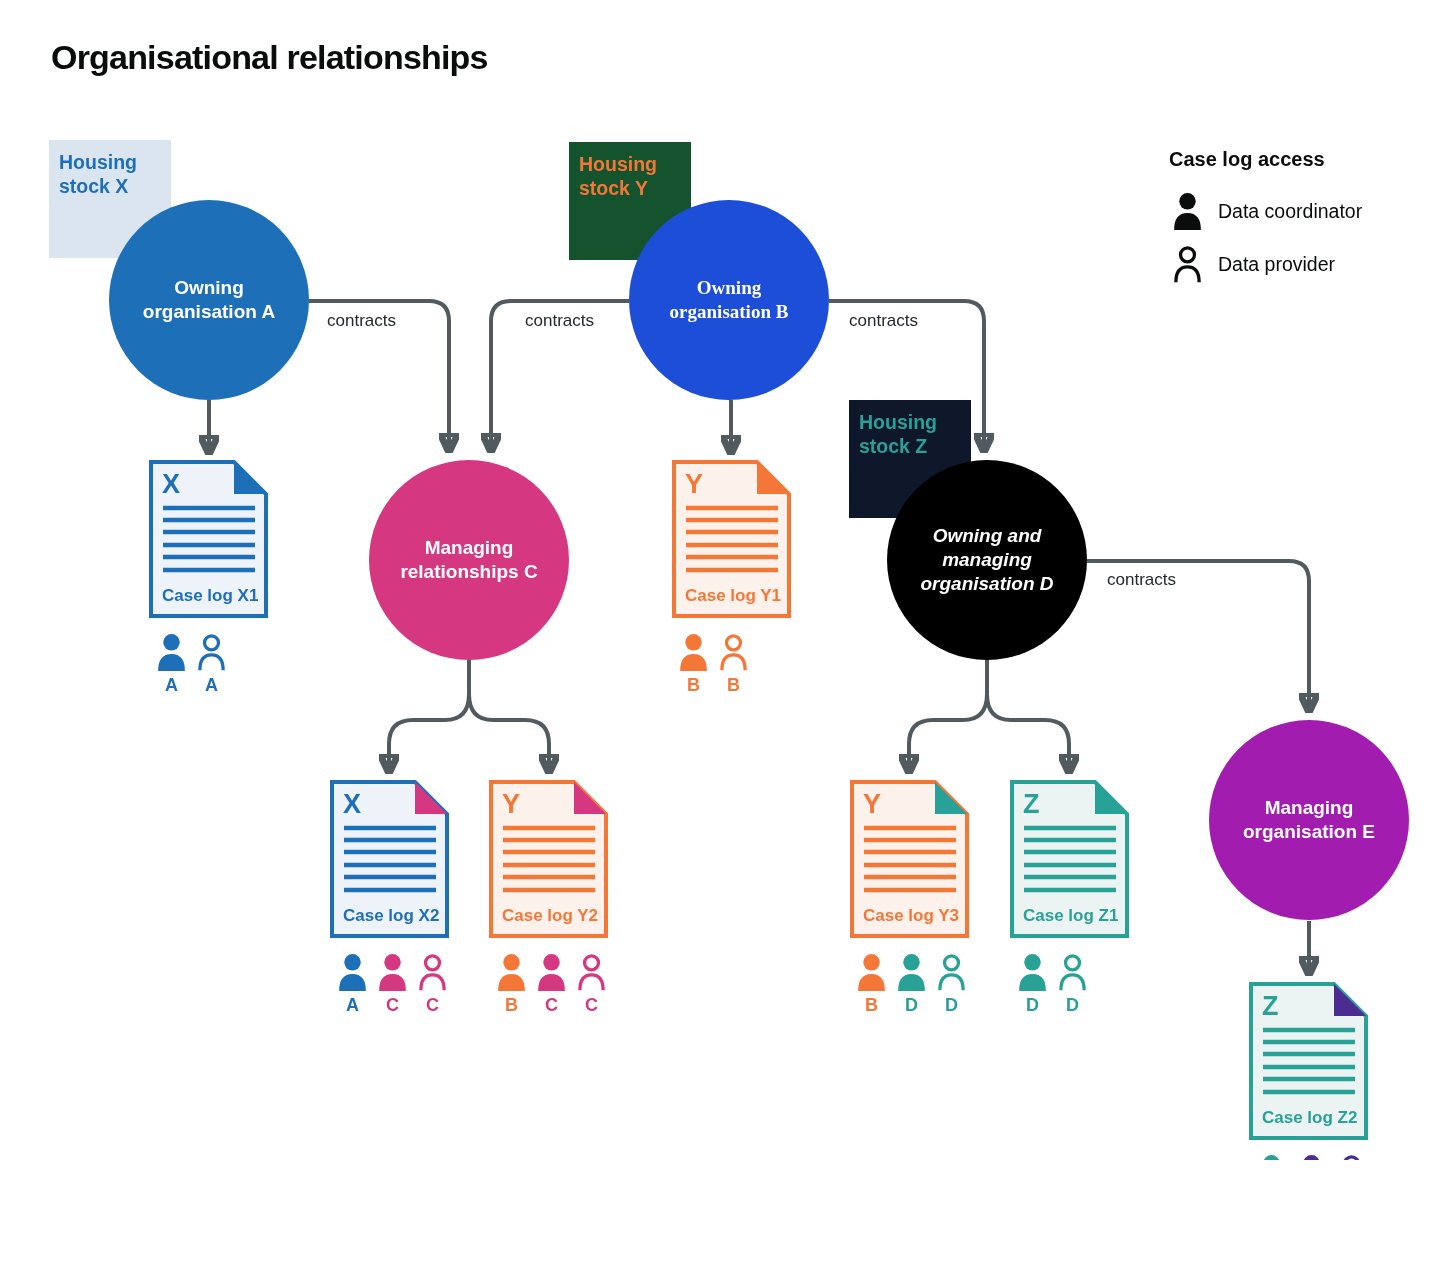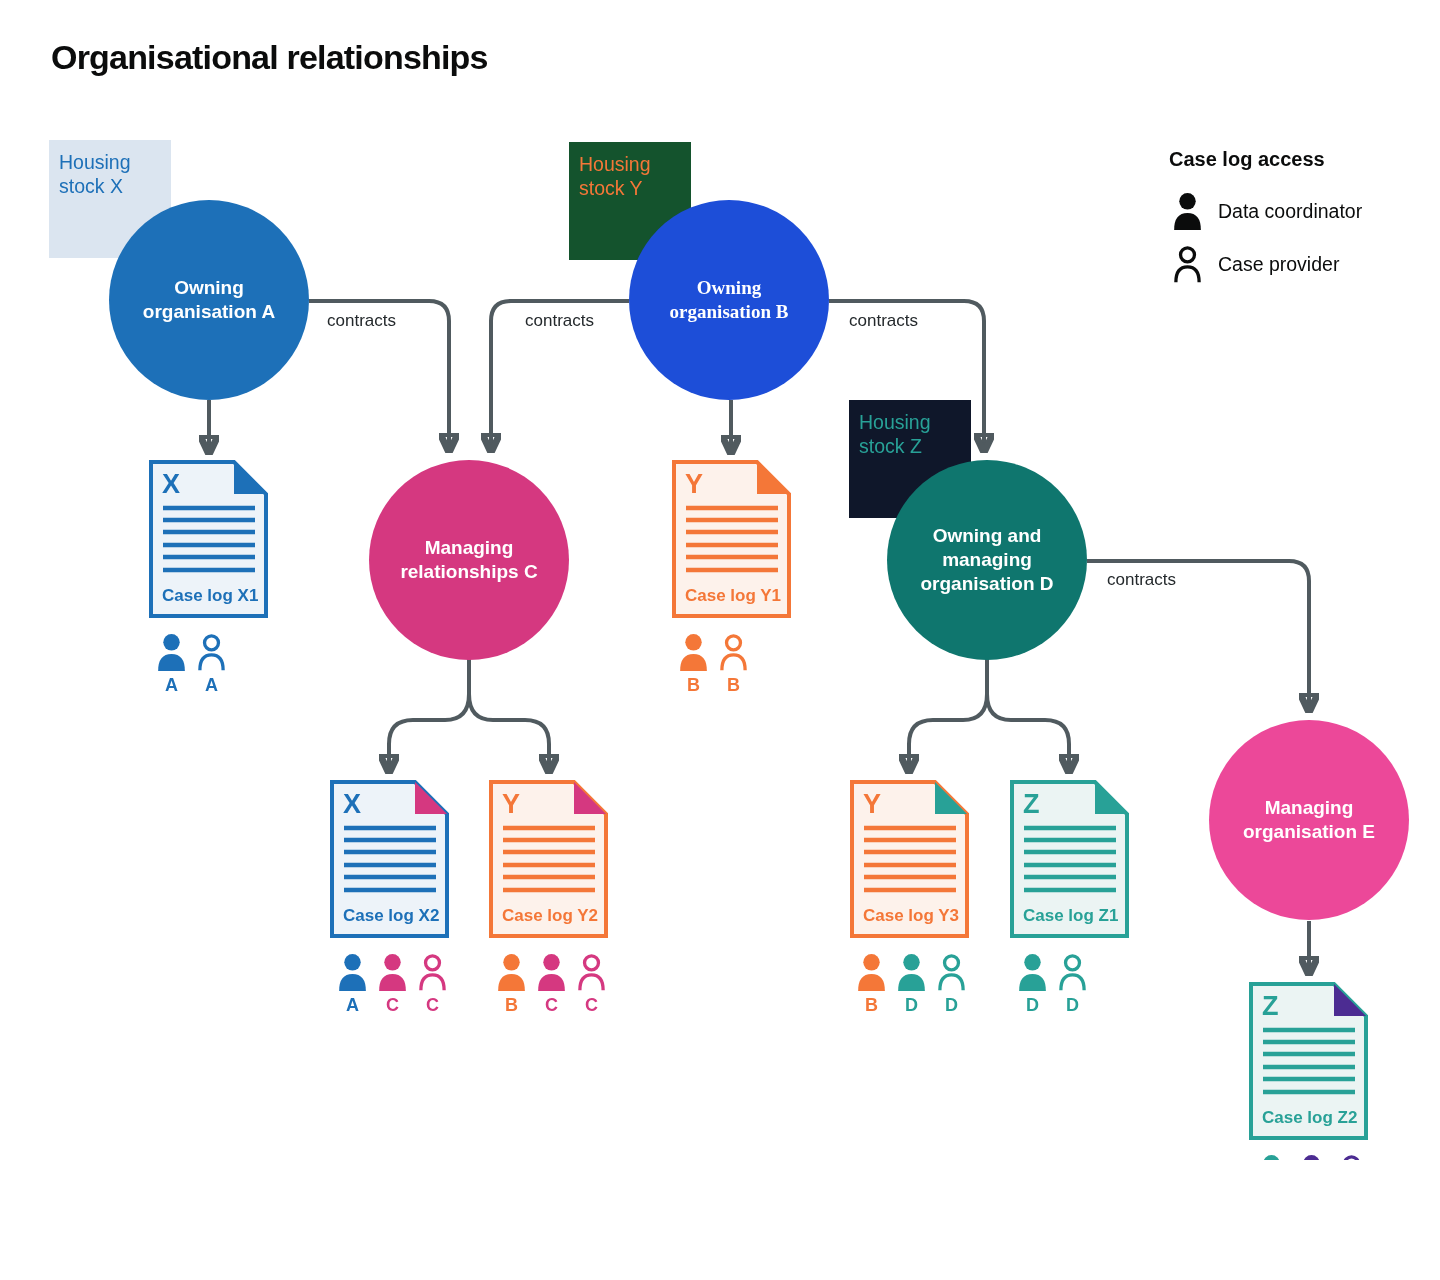--- a/index.html
+++ b/index.html
@@ -4,34 +4,34 @@
 <style>
   html,body{margin:0;padding:0;background:#ffffff;}
   .canvas{position:relative;width:1440px;height:1160px;background:#ffffff;
           font-family:"Liberation Sans",sans-serif;overflow:hidden;margin-left:9px;}
 
   .page-title{position:absolute;left:42px;top:38px;margin:0;font-size:34px;font-weight:bold;
               color:#0b0c0c;letter-spacing:-0.8px;}
 
   
   .stock-box{position:absolute;width:122px;height:118px;box-sizing:border-box;
-             padding:11px 10px;font-size:19.5px;font-weight:normal;line-height:1.22;}
+             padding:11px 10px;font-size:19.5px;font-weight:bold;line-height:1.22;}
   .stock-x{background:#dbe5f0;color:#1d70b8;}
   .stock-y{background:#14532d;color:#f47738;}
   .stock-z{background:#0f172a;color:#28a197;}
 
   
   .org{position:absolute;width:200px;height:200px;border-radius:50%;display:flex;
        align-items:center;justify-content:flex-start;text-align:center;color:#ffffff;
        font-weight:bold;font-size:19px;line-height:1.25;padding:0 24px;box-sizing:border-box;}
   .org-a{background:#1d70b8;}
   .org-b{background:#1d4ed8;font-family:Liberation Serif, serif;}
   .org-c{background:#d53880;}
-  .org-d{background:#0f766e;}
-  .org-e{background:#ec4899;}
+  .org-d{background:#000000;font-style:italic;}
+  .org-e{background:#a21caf;}
 
   
   .wires{position:absolute;left:0;top:0;}
   .wires path{fill:none;stroke:#505a5f;stroke-width:4;stroke-linejoin:round;}
   .contract-label{position:absolute;font-size:17px;color:#24292c;}
 
   
   .doc{position:absolute;width:119px;height:158px;}
   .doc .page{stroke-width:4;}
   .doc line{stroke-width:4.5;}
@@ -337,16 +337,16 @@
         </svg>
       </span>
     <span class="ll">Data coordinator</span>
   </div>
   <div class="legend-item" style="left:1163px;top:246px">
     <span class="c-black">
         <svg>
           <use href="#p-out"></use>
         </svg>
       </span>
-    <span class="ll">Case provider</span>
+    <span class="ll">Data provider</span>
   </div>
 
 </div>
 
 </body></html>

